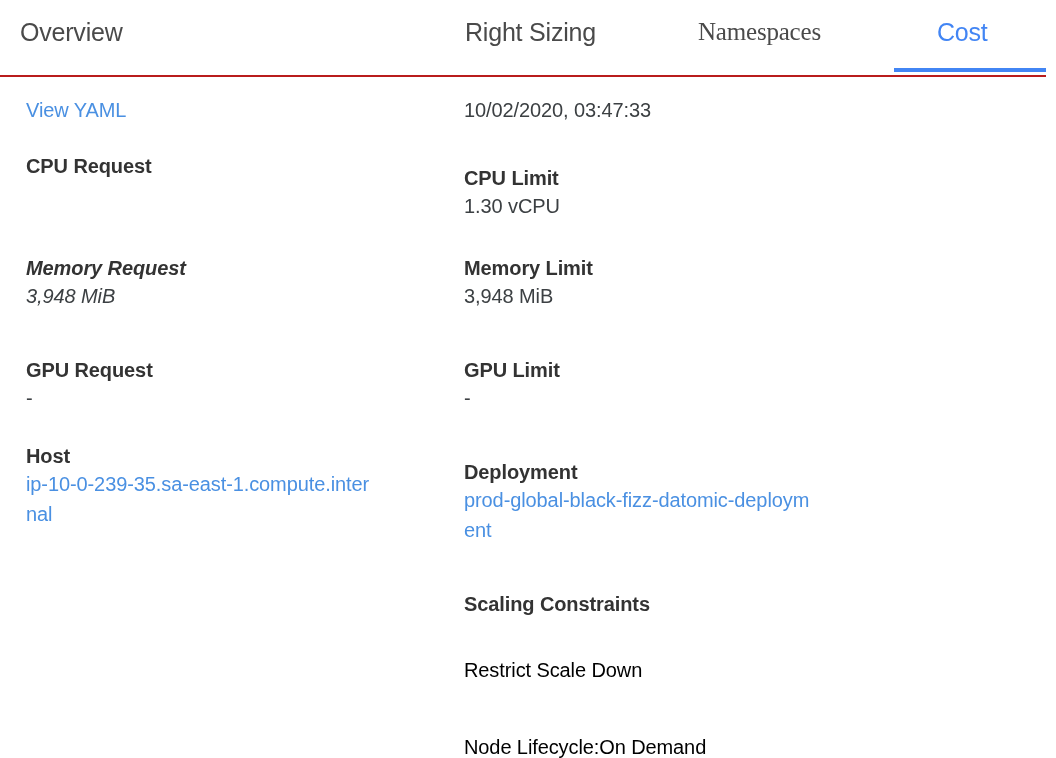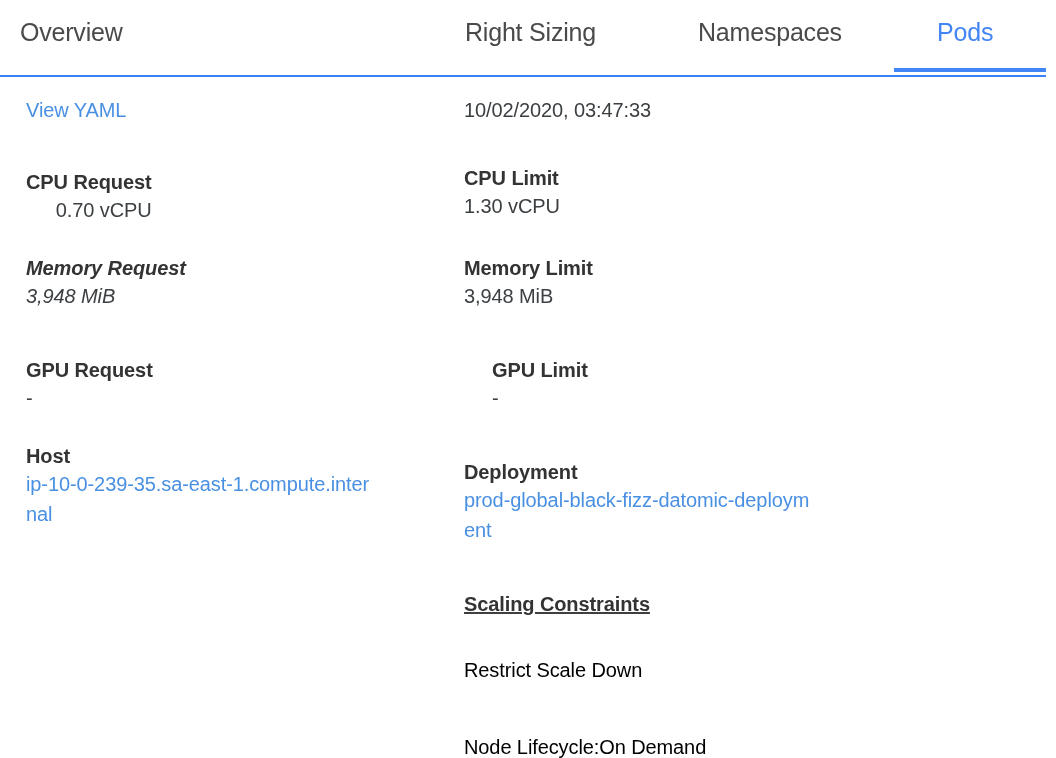--- a/index.html
+++ b/index.html
@@ -14,21 +14,21 @@
     font-family: "Liberation Sans", "DejaVu Sans", sans-serif;
     color: #3c4043;
     overflow: hidden;
     position: relative;
   }
 
   
   .tabbar {
     position: relative;
     height: 77px;
-    border-bottom: 2px solid #3b82f6;
+    border-bottom: 2px solid #b91c1c;
     box-sizing: border-box;
     width: 1046px;
   }
   .tab {
     position: absolute;
     top: 16px;
     font-size: 25px;
     line-height: 32px;
     color: #4a4a4a;
     letter-spacing: -0.2px;
@@ -99,36 +99,35 @@
     color: #000000;
     letter-spacing: -0.1px;
   }
 </style>
 </head>
 <body>
 
 <div class="tabbar">
   <button class="tab" style="left:20px;">Overview</button>
   <button class="tab" style="left:465px;">Right Sizing</button>
-  <button class="tab" style="left:698px;">Namespaces</button>
-  <button class="tab active" style="left:937px;">Pods</button>
+  <button class="tab" style="left:698px;font-family:Liberation Serif, serif;">Namespaces</button>
+  <button class="tab active" style="left:937px;">Cost</button>
   <div class="tab-underline"></div>
 </div>
 
 <div class="content">
 
   <div class="col col-left">
 
     <div class="row" style="top:18px;">
       <a class="link field-value" href="#">View YAML</a>
     </div>
 
-    <div class="row" style="top:92px;text-align:right;">
+    <div class="row" style="top:76px;">
       <div class="field-label">CPU Request</div>
-      <div class="field-value">0.70 vCPU</div>
     </div>
 
     <div class="row" style="top:178px;font-style:italic;">
       <div class="field-label">Memory Request</div>
       <div class="field-value">3,948 MiB</div>
     </div>
 
     <div class="row" style="top:280px;">
       <div class="field-label">GPU Request</div>
       <div class="field-value">-</div>
@@ -150,31 +149,31 @@
     <div class="row" style="top:76px;margin-top:12px;">
       <div class="field-label">CPU Limit</div>
       <div class="field-value">1.30 vCPU</div>
     </div>
 
     <div class="row" style="top:178px;">
       <div class="field-label">Memory Limit</div>
       <div class="field-value">3,948 MiB</div>
     </div>
 
-    <div class="row" style="top:280px;margin-left:28px;">
+    <div class="row" style="top:280px;">
       <div class="field-label">GPU Limit</div>
       <div class="field-value">-</div>
     </div>
 
     <div class="row" style="top:382px;">
       <div class="field-label">Deployment</div>
       <a class="link field-value wrap" href="#">prod-global-black-fizz-datomic-deployment</a>
     </div>
 
-    <div class="row" style="top:514px;text-decoration:underline;">
+    <div class="row" style="top:514px;">
       <div class="field-label">Scaling Constraints</div>
     </div>
 
     <div class="row" style="top:578px;">
       <div class="plain-line">Restrict Scale Down</div>
     </div>
 
     <div class="row" style="top:655px;">
       <div class="plain-line">Node Lifecycle:On Demand</div>
     </div>

